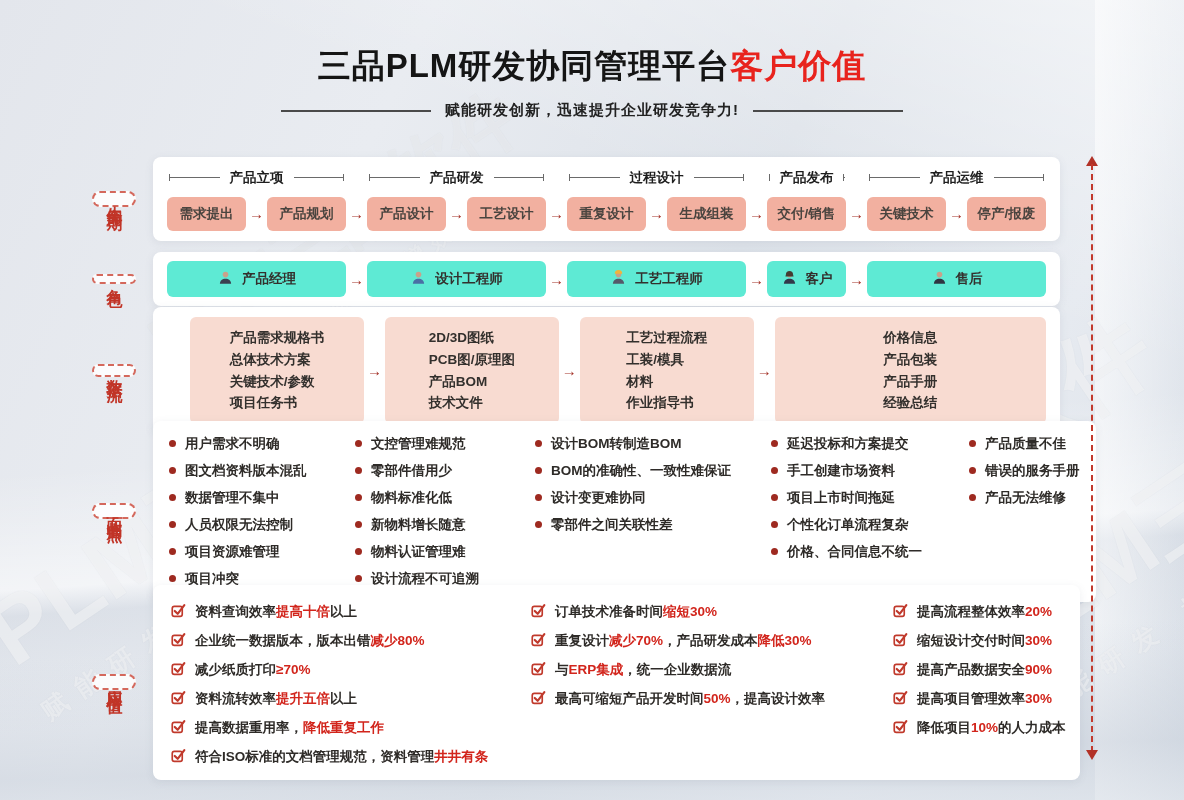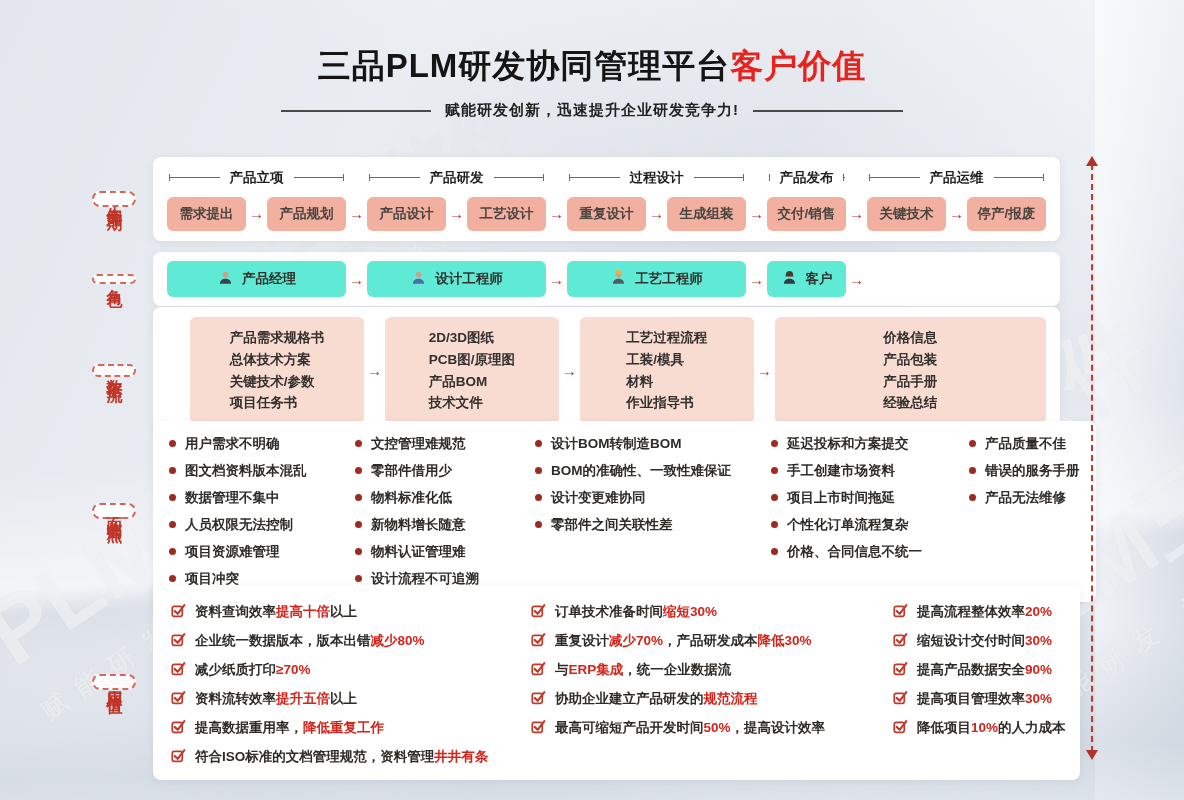--- a/index.html
+++ b/index.html
@@ -222,20 +222,27 @@
             <div class="harrow" style="grid-area: 1 / 12;"></div>
             <div class="rolebox" style="grid-column: 13 / span 1;">
               <span><svg viewBox="0 0 20 20" width="17" height="17">
                   <circle cx="10" cy="6.6" r="3.3" fill="#c9a18a"></circle>
                   <path d="M5.8 6.5a4.2 4.2 0 0 1 8.4 0l.6 2.3h-9.6z" fill="#3a3026" opacity="0.9"></path>
                   <path d="M3.4 17.4c0-3.7 3-5.9 6.6-5.9s6.6 2.2 6.6 5.9z" fill="#32394a"></path>
                 </svg></span>
               <span>客户</span>
             </div>
             <div class="harrow" style="grid-area: 1 / 14;"></div>
+            <div class="rolebox" style="grid-column: 15 / span 3;">
+              <span><svg viewBox="0 0 20 20" width="17" height="17">
+                  <circle cx="10" cy="6.6" r="3.3" fill="#c9a18a"></circle>
+                  <path d="M3.4 17.4c0-3.7 3-5.9 6.6-5.9s6.6 2.2 6.6 5.9z" fill="#2f3542"></path>
+                </svg></span>
+              <span>售后</span>
+            </div>
           </div>
       </div>
     </section>
 
     <section class="row" style="height:115px;">
       <div class="row-label">
           <span>数据流</span>
         </div>
       <div class="row-bar"></div>
       <div class="panel">
@@ -467,27 +474,20 @@
                     <rect x="1.5" y="4" width="12" height="12" rx="2.5" fill="none" stroke="#c0392b" stroke-width="2"></rect>
   <path d="M4.5 9.5 L8 13 L16 2.5" fill="none" stroke="#c0392b" stroke-width="2.6" stroke-linecap="round" stroke-linejoin="round"></path>
                   </svg></span>
                 <span><span>与</span><span class="seg-red">ERP集成</span><span>，统一企业数据流</span></span>
               </div>
               <div class="value-item">
                 <span><svg class="checkbox-icon" viewBox="0 0 18 18">
                     <rect x="1.5" y="4" width="12" height="12" rx="2.5" fill="none" stroke="#c0392b" stroke-width="2"></rect>
   <path d="M4.5 9.5 L8 13 L16 2.5" fill="none" stroke="#c0392b" stroke-width="2.6" stroke-linecap="round" stroke-linejoin="round"></path>
                   </svg></span>
-                <span><span>协助企业建立产品研发的</span><span class="seg-red">规范流程</span></span>
-              </div>
-              <div class="value-item">
-                <span><svg class="checkbox-icon" viewBox="0 0 18 18">
-                    <rect x="1.5" y="4" width="12" height="12" rx="2.5" fill="none" stroke="#c0392b" stroke-width="2"></rect>
-  <path d="M4.5 9.5 L8 13 L16 2.5" fill="none" stroke="#c0392b" stroke-width="2.6" stroke-linecap="round" stroke-linejoin="round"></path>
-                  </svg></span>
                 <span><span>最高可缩短产品开发时间</span><span class="seg-red">50%</span><span>，提高设计效率</span></span>
               </div>
             </div>
             <div class="value-col value-col3">
               <div class="value-item">
                 <span><svg class="checkbox-icon" viewBox="0 0 18 18">
                     <rect x="1.5" y="4" width="12" height="12" rx="2.5" fill="none" stroke="#c0392b" stroke-width="2"></rect>
   <path d="M4.5 9.5 L8 13 L16 2.5" fill="none" stroke="#c0392b" stroke-width="2.6" stroke-linecap="round" stroke-linejoin="round"></path>
                   </svg></span>
                 <span><span>提高流程整体效率</span><span class="seg-red">20%</span></span>

